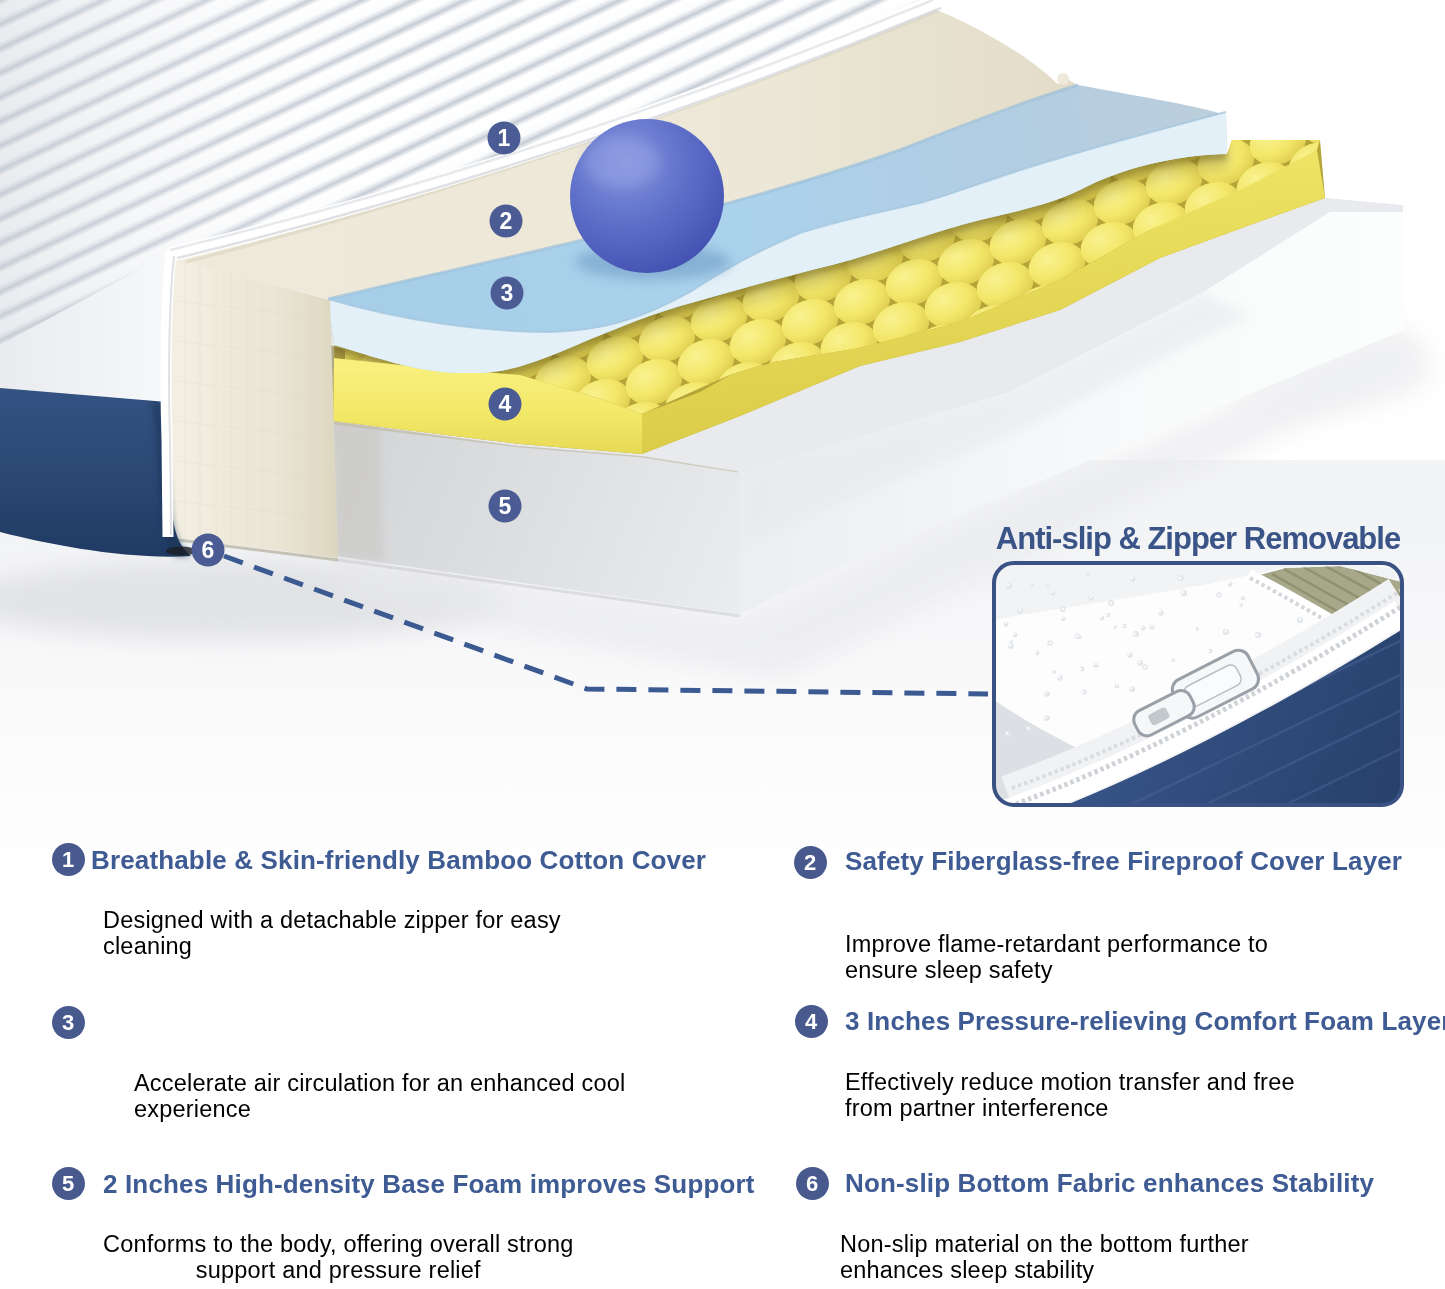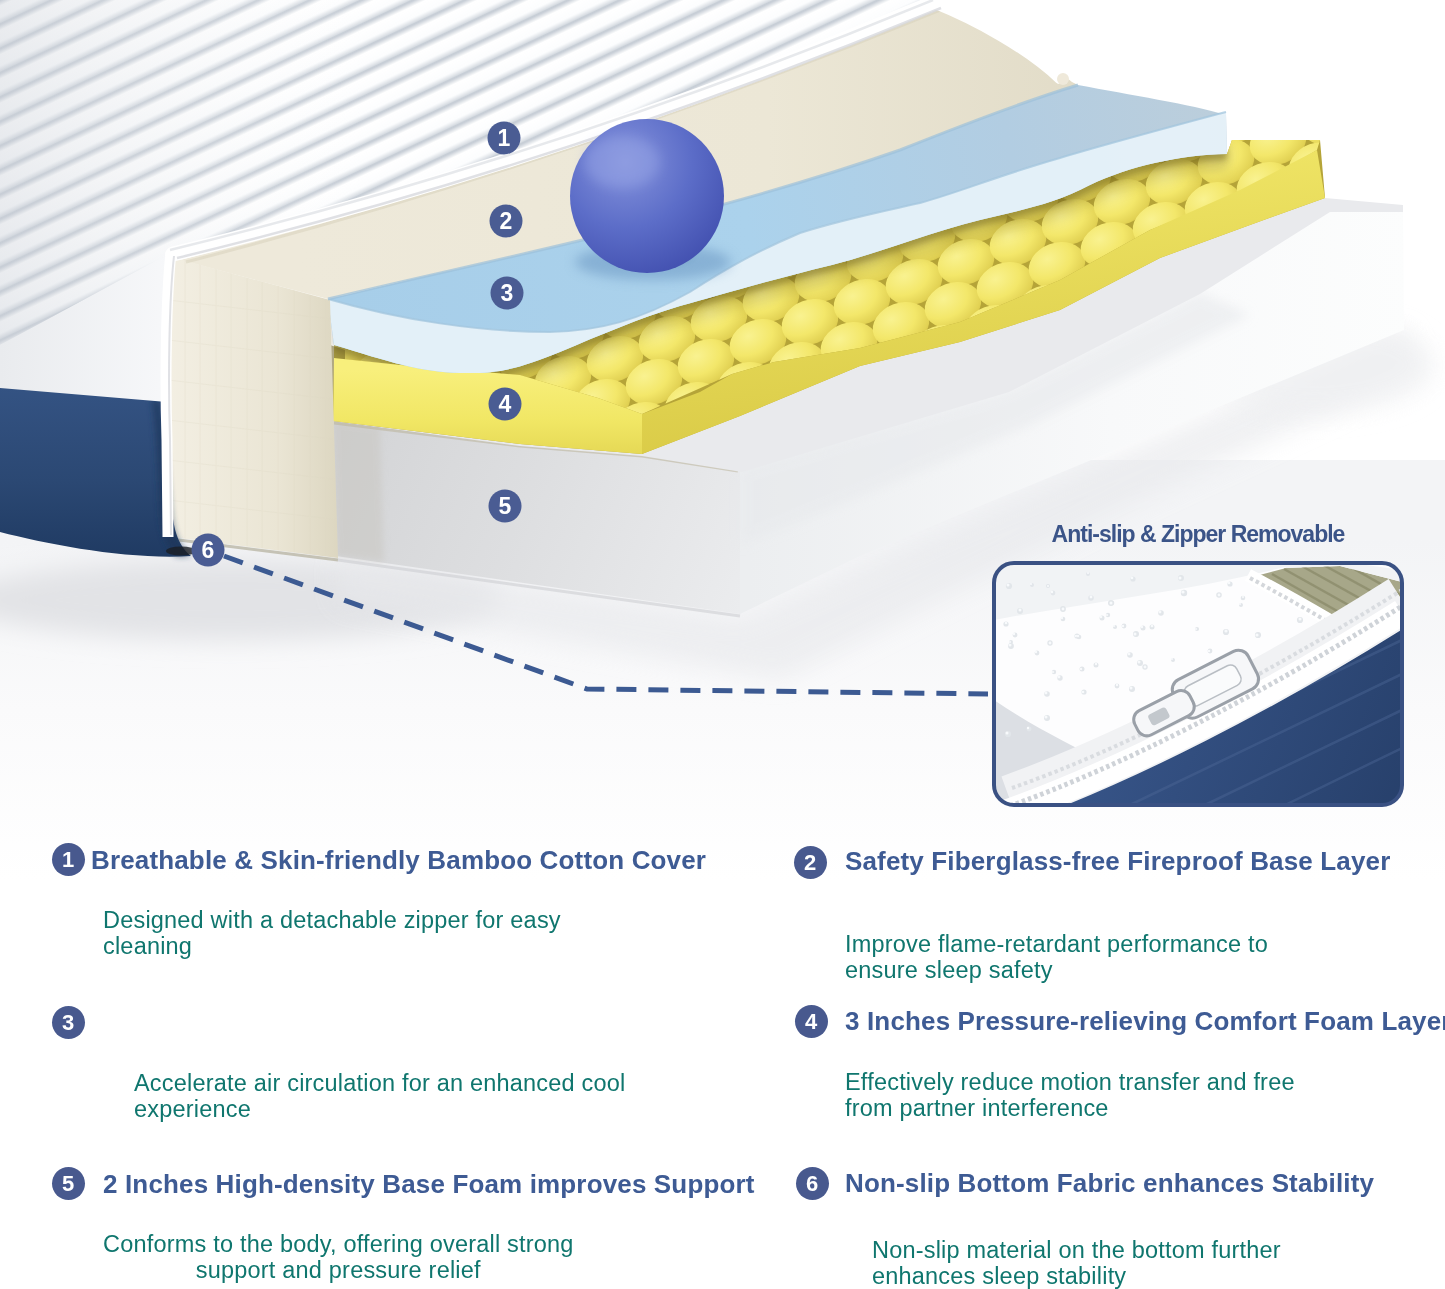--- a/index.html
+++ b/index.html
@@ -1,19 +1,19 @@
 <!DOCTYPE html>
 <html><head><meta charset="utf-8"><style>
 html,body{margin:0;padding:0;background:#fff;}
 #page{position:relative;width:1445px;height:1289px;overflow:hidden;font-family:"Liberation Sans",sans-serif;background:#fff;}
 #scene{position:absolute;left:0;top:0;}
 .badge{position:absolute;width:33px;height:33px;border-radius:50%;background:#48598e;color:#fff;font-weight:bold;font-size:22px;line-height:33px;text-align:center;}
 .ftitle{position:absolute;font-weight:bold;font-size:26px;color:#3e5b94;white-space:nowrap;letter-spacing:0.15px;}
-.fdesc{position:absolute;font-size:23.5px;color:#0f766e;line-height:25.8px;white-space:nowrap;letter-spacing:0.2px;}
-#insettitle{position:absolute;left:994px;top:521px;width:408px;text-align:center;font-weight:bold;font-size:23px;color:#3b5488;white-space:nowrap;letter-spacing:-1px;}
+.fdesc{position:absolute;font-size:23.5px;color:#000000;line-height:25.8px;white-space:nowrap;letter-spacing:0.2px;}
+#insettitle{position:absolute;left:994px;top:521px;width:408px;text-align:center;font-weight:bold;font-size:31px;color:#3b5488;white-space:nowrap;letter-spacing:-1px;}
 </style></head><body>
 <div id="page">
 <div id="scene"><svg width="1445" height="1289" viewBox="0 0 1445 1289">
 <defs>
   <linearGradient id="floor" x1="0" y1="540" x2="0" y2="880" gradientUnits="userSpaceOnUse">
     <stop offset="0" stop-color="#f3f4f6"></stop>
             <stop offset="0.5" stop-color="#fafafb"></stop>
             <stop offset="1" stop-color="#ffffff"></stop>
   </linearGradient>
   <pattern id="qstripe" patternUnits="userSpaceOnUse" width="40" height="22" patternTransform="rotate(-25.2)">
@@ -602,25 +602,25 @@
           <text x="505" y="514">5</text>
   <circle cx="208" cy="550" r="16.5" fill="#4a5c93"></circle>
           <text x="208" y="558">6</text>
 </g>
 </svg></div>
 <div id="insettitle">Anti-slip &amp; Zipper Removable</div>
 <div class="badge" style="left:51.5px;top:842.5px;">1</div>
 <div class="ftitle" style="left:91px;top:845px;">Breathable &amp; Skin-friendly Bamboo Cotton Cover</div>
 <div class="fdesc" style="left:103px;top:908px;">Designed with a detachable zipper for easy<br>cleaning</div>
 <div class="badge" style="left:793.5px;top:845.5px;">2</div>
-<div class="ftitle" style="left:845px;top:846px;">Safety Fiberglass-free Fireproof Base Layer</div>
+<div class="ftitle" style="left:845px;top:846px;">Safety Fiberglass-free Fireproof Cover Layer</div>
 <div class="fdesc" style="left:845px;top:908px;margin-top:24px;">Improve flame-retardant performance to<br>ensure sleep safety</div>
 <div class="badge" style="left:51.5px;top:1005.5px;">3</div>
 <div class="fdesc" style="left:103px;top:1071px;margin-left:31px;">Accelerate air circulation for an enhanced cool<br>experience</div>
 <div class="badge" style="left:794.5px;top:1004.5px;">4</div>
 <div class="ftitle" style="left:845px;top:1006px;">3 Inches Pressure-relieving Comfort Foam Layer</div>
 <div class="fdesc" style="left:845px;top:1070px;">Effectively reduce motion transfer and free<br>from partner interference</div>
 <div class="badge" style="left:51.5px;top:1166.5px;">5</div>
 <div class="ftitle" style="left:103px;top:1169px;">2 Inches High-density Base Foam improves Support</div>
 <div class="fdesc" style="left:103px;top:1232px;text-align:center;">Conforms to the body, offering overall strong<br>support and pressure relief</div>
 <div class="badge" style="left:795.5px;top:1166.5px;">6</div>
 <div class="ftitle" style="left:845px;top:1168px;">Non-slip Bottom Fabric enhances Stability</div>
-<div class="fdesc" style="left:872px;top:1232px;margin-top:6px;">Non-slip material on the bottom further<br>enhances sleep stability</div>
+<div class="fdesc" style="left:840px;top:1232px;">Non-slip material on the bottom further<br>enhances sleep stability</div>
 </div>
 </body></html>

